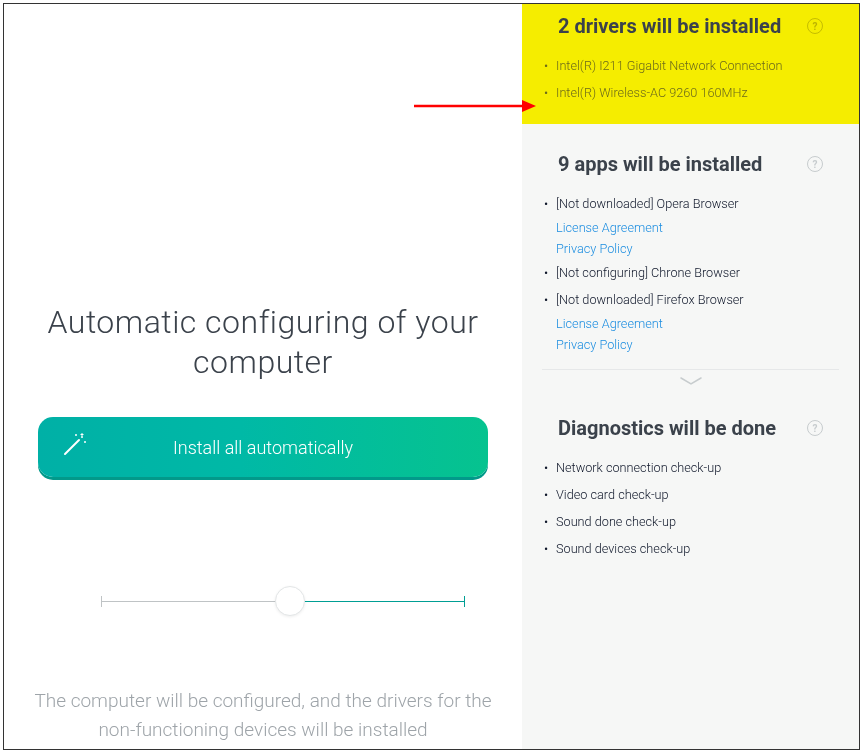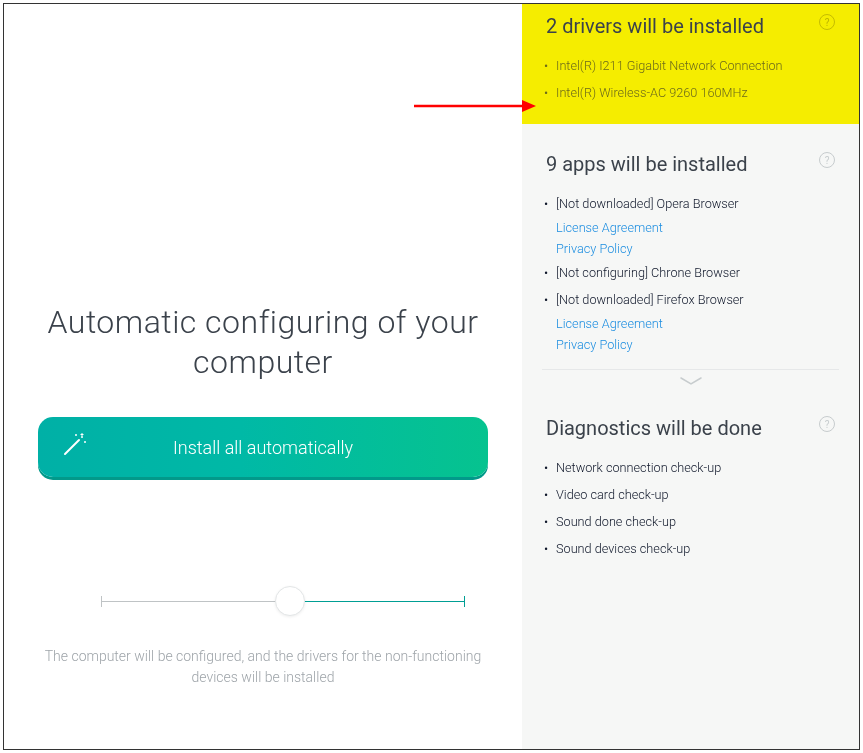--- a/index.html
+++ b/index.html
@@ -10,24 +10,24 @@
   h1.main{font-size:32px;font-weight:300;color:#3b424b;line-height:1.25;margin-top:298px;letter-spacing:.5px}
   .install-btn{margin:35px auto 0;width:450px;height:60px;border-radius:15px;color:#fff;font-size:18px;font-weight:300;display:flex;align-items:center;justify-content:center;position:relative;cursor:pointer;background:linear-gradient(90deg,#00b0a6 0%,#00b9a6 45%,#06c38f 100%);box-shadow:0 3px 0 #02998a}
   .install-btn .wand{position:absolute;left:36px;top:50%;transform:translate(-50%,-50%)}
   .slider-wrap{margin-top:110px;position:relative;height:30px}
   .slider-track{position:absolute;left:67px;right:27px;top:14px;height:1px}
   .slider-track::before{content:"";position:absolute;left:0;top:-5px;width:1px;height:11px;background:#bfc3c5}
   .slider-track::after{content:"";position:absolute;right:0;top:-5px;width:1px;height:11px;background:#009e94}
   .slider-line-grey{position:absolute;left:0;width:52%;top:0;height:1px;background:#bfc3c5}
   .slider-line-teal{position:absolute;left:52%;right:0;top:0;height:1px;background:#009e94}
   .slider-knob{position:absolute;left:52%;top:0;transform:translate(-50%,-50%);width:30px;height:30px;border-radius:50%;background:#fff;border:1px solid #e3e6e7;box-shadow:0 1px 3px rgba(0,0,0,.07)}
-  .config-note{margin-top:29px;font-size:14px;color:#9ea4a9;line-height:1.5;font-weight:300}
+  .config-note{margin-top:70px;font-size:19px;color:#9ea4a9;line-height:1.5;font-weight:300}
   
   .hl{background:#f5ed00;padding:10px 20px 18px}
-  .sec-h{font-size:20px;font-weight:400;color:#3b424b;margin:0 4px 14px;display:flex;align-items:flex-start;justify-content:space-between}
+  .sec-h{font-size:20px;font-weight:700;color:#3b424b;margin:0 16px 14px;display:flex;align-items:center;justify-content:space-between}
   .sec-h .q{width:16px;height:16px;border:1px solid #c7ccce;border-radius:50%;display:inline-flex;align-items:center;justify-content:center;font-size:10px;color:#c7ccce}
   .hl .sec-h .q{border-color:rgba(150,140,0,.5);color:rgba(150,140,0,.6)}
   .item{font-size:12.7px;color:#0f172a;line-height:1.5;padding:4px 0 4px 14px;position:relative;font-weight:300}
   .item::before{content:"•";position:absolute;left:2px}
   .hl .item{color:#6d6b1a}
   .link{font-size:12.7px;color:#1b8de0;padding:3px 0 3px 14px;display:block;cursor:pointer;font-weight:300}
   .section{padding:28px 20px 6px}
   .chevr{height:12px;margin:6px auto 0;text-align:center;color:#c7ccce;position:relative}
   .chevr svg{display:block;margin:0 auto}
   .sep{height:1px;background:#e6e8e9;margin:8px 20px 0}

